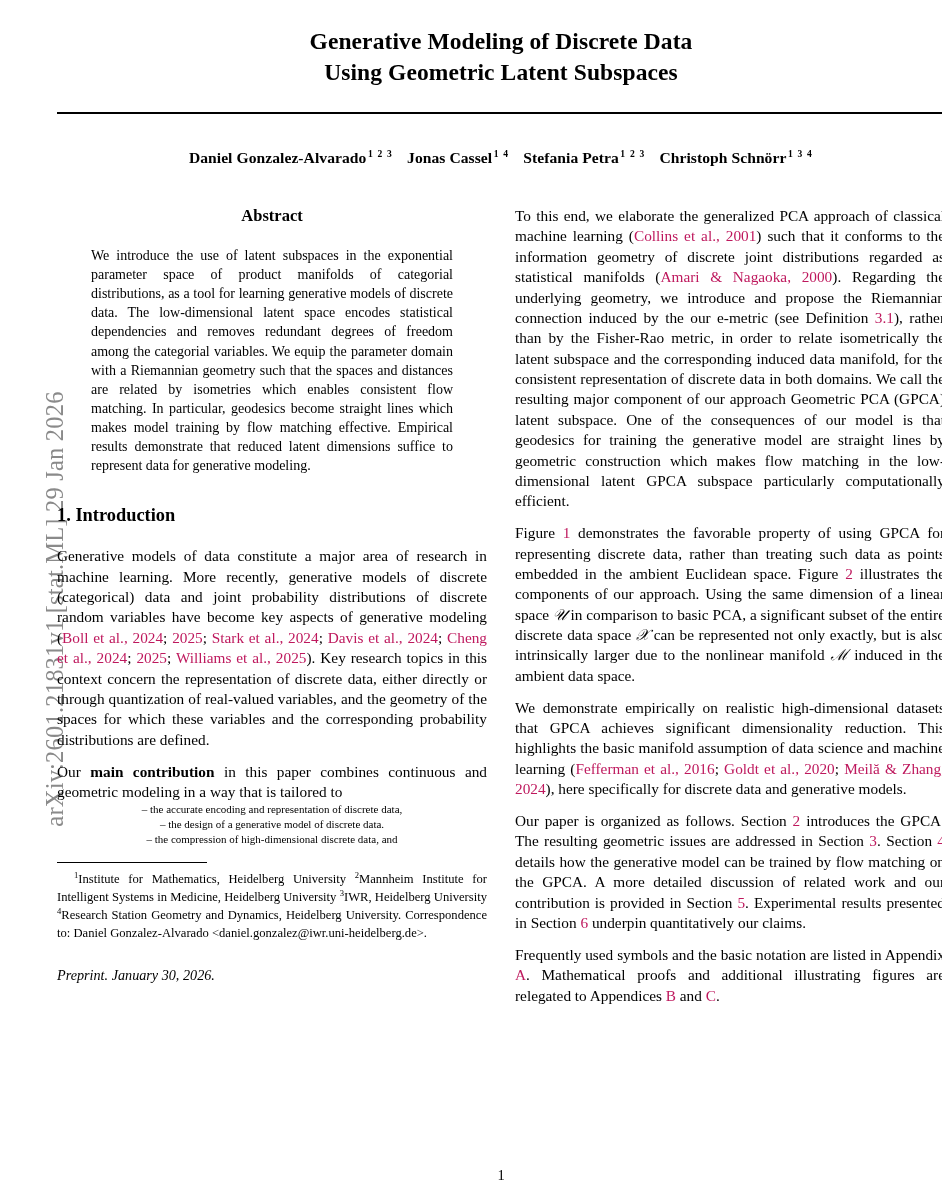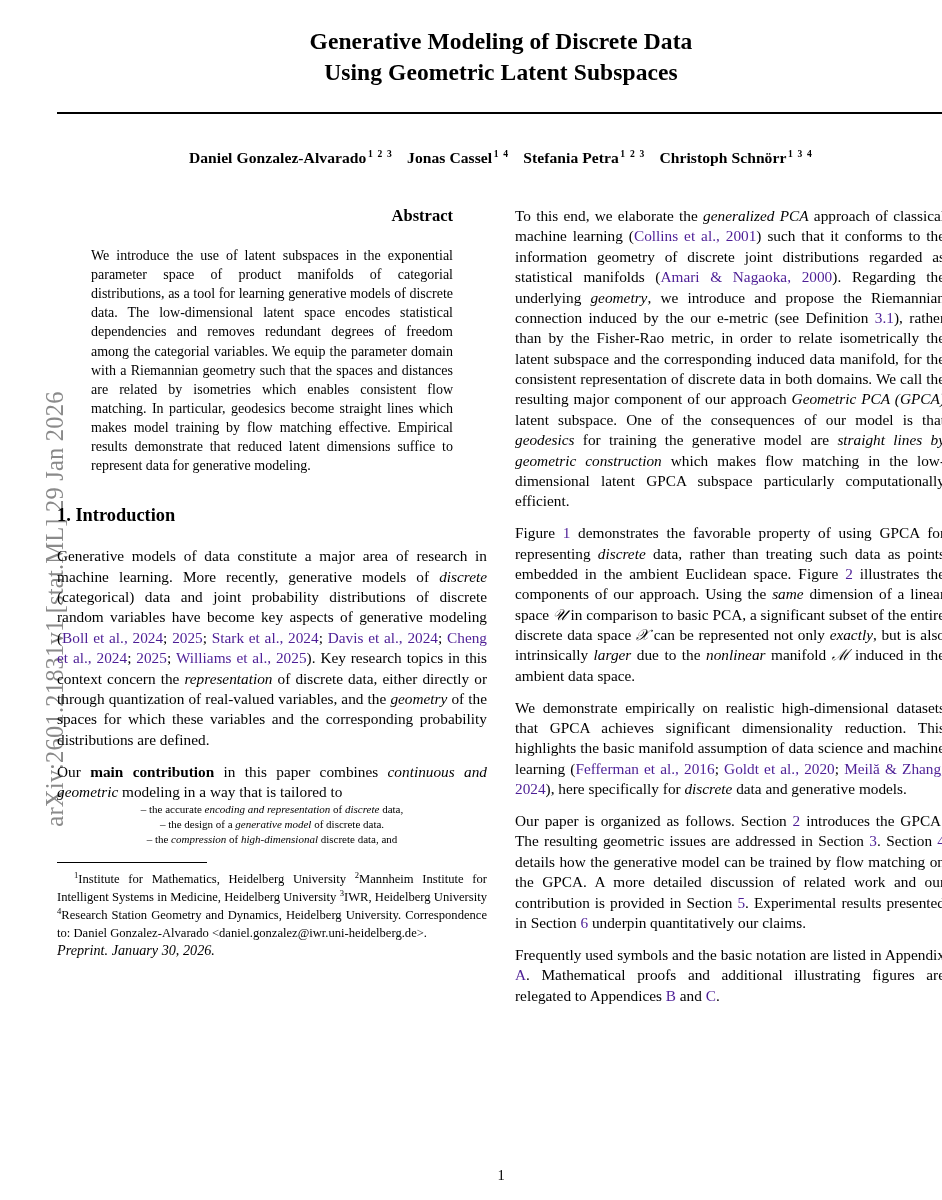--- a/index.html
+++ b/index.html
@@ -94,21 +94,21 @@
     width: 430px;
   }
   .col-left  { left: 0; }
   .col-right { left: 458px; }
 
   
   .abstract-wrap {
     padding: 0 34px;
   }
   .abstract-head {
-    text-align: right;
+    text-align: center;
     font-size: 16.5px;
     font-weight: bold;
     margin-bottom: 16px;
   }
   .abstract-body {
     font-size: 14px;
     line-height: 1.365;
     text-align: justify;
     text-justify: inter-word;
     hyphens: manual;
@@ -130,22 +130,22 @@
     margin: 0 0 11.5px 0;
     hyphens: manual;
   }
   p.body.tight { margin-bottom: 0; }
   .dashline {
     font-size: 11px;
     line-height: 1.332;
     text-align: center;
     margin: 0;
   }
-  .cite  { color: #4c1d95; font-family: Liberation Serif, serif; }
-  .ital  { font-style: italic; }
+  .cite  { color: #be185d; }
+  .ital  { }
   .bold  { font-weight: bold; }
   .cal   { font-family: "DejaVu Serif", serif; font-style: italic; }
 
   
   .footnote-rule {
     margin: 16px 0 7px 0;
     border: none;
     border-top: 1.1px solid #000;
     width: 150px;
   }
@@ -156,20 +156,21 @@
     text-justify: inter-word;
     margin: 0;
     text-indent: 17px;
   }
   .fn-sup {
     font-size: 8.6px;
     vertical-align: super;
   }
 
   .preprint {
+    margin-top: 25px;
     font-size: 14.2px;
     font-style: italic;
   }
 
   
   .page-number {
     position: absolute;
     bottom: 16px;
     left: 0;
     width: 888px;

